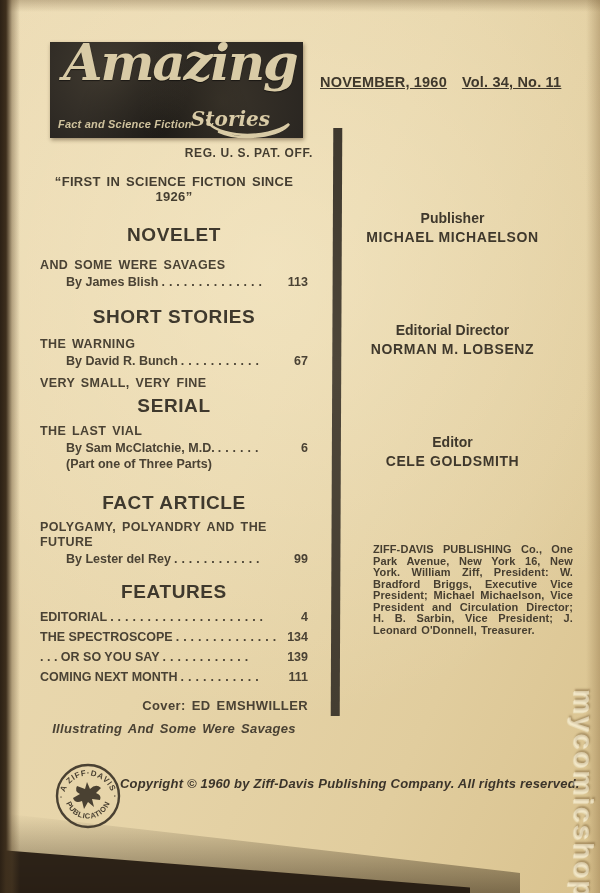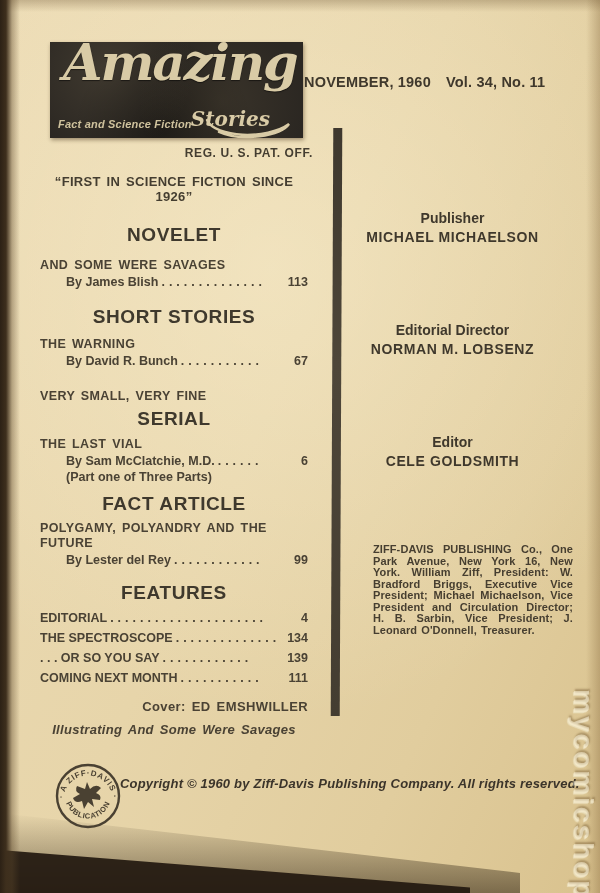--- a/index.html
+++ b/index.html
@@ -34,22 +34,22 @@
     box-shadow:1px 2px 4px rgba(60,40,18,0.45);}
   .logo-title{position:absolute;top:-10px;left:13px;
     font-family:"DejaVu Serif",serif;font-style:italic;font-weight:bold;
     font-size:51px;color:#d9cba6;letter-spacing:-2px;text-shadow:0 1px 1px rgba(0,0,0,0.5);}
   .logo-tagline{position:absolute;bottom:8px;left:8px;font-size:11px;font-weight:bold;
     font-style:italic;color:#cfc29d;letter-spacing:0.2px;}
   .logo-stories{position:absolute;bottom:7px;right:33px;
     font-family:"DejaVu Serif",serif;font-style:italic;font-weight:bold;
     font-size:20px;color:#d9cba6;}
   .logo-swash{position:absolute;right:6px;bottom:-4px;}
-  .issue-line{position:absolute;left:304px;top:74px;font-size:14.5px;font-weight:bold;
-    color:#3f382c;letter-spacing:0.2px;white-space:nowrap;}
+  .issue-line{position:absolute;left:320px;top:74px;font-size:14.5px;font-weight:bold;
+    color:#3f382c;letter-spacing:0.2px;white-space:nowrap;text-decoration:underline;}
   .issue-line .vol{margin-left:15px;}
   .reg-line{position:absolute;left:143px;top:146px;width:170px;text-align:right;
     font-size:12px;font-weight:bold;color:#453e31;letter-spacing:0.6px;}
   
   .divider{position:absolute;left:332px;top:128px;width:9px;height:588px;
     background:linear-gradient(to bottom,#3e382e,#4e4639 40%,#443d31);
     transform:rotate(0.25deg);}
   
   .left-col{position:absolute;left:40px;top:174px;width:268px;color:#4a4234;}
   .slogan{text-align:center;font-size:13px;font-weight:bold;letter-spacing:0.3px;
@@ -133,37 +133,37 @@
 
     <div style="margin-top:9px">
       <div class="entry-title">THE WARNING</div>
       <div class="entry-line">
         <span>By David R. Bunch</span>
         <span class="dots">...........</span>
         <span class="pg">67</span>
       </div>
     </div>
 
-    <div style="margin-top:20px">
+    <div style="margin-top:7px">
       <div class="entry-title">VERY SMALL, VERY FINE</div>
     </div>
 
     <div class="sec-heading" style="margin-top:4px">SERIAL</div>
 
     <div style="margin-top:7px">
       <div class="entry-title">THE LAST VIAL</div>
       <div class="entry-line">
         <span>By Sam McClatchie, M.D.</span>
         <span class="dots">......</span>
         <span class="pg">6</span>
       </div>
       <div class="entry-note">(Part one of Three Parts)</div>
     </div>
 
-    <div class="sec-heading" style="margin-top:8px">FACT ARTICLE</div>
+    <div class="sec-heading" style="margin-top:20px">FACT ARTICLE</div>
 
     <div style="margin-top:6px">
       <div class="entry-title">POLYGAMY, POLYANDRY AND THE FUTURE</div>
       <div class="entry-line">
         <span>By Lester del Rey</span>
         <span class="dots">............</span>
         <span class="pg">99</span>
       </div>
     </div>
 

